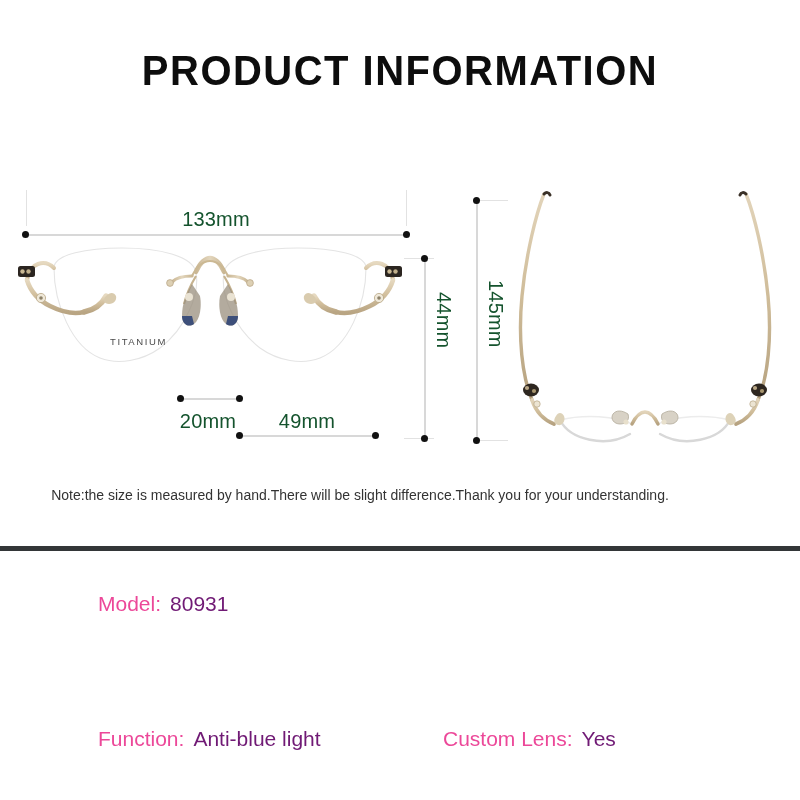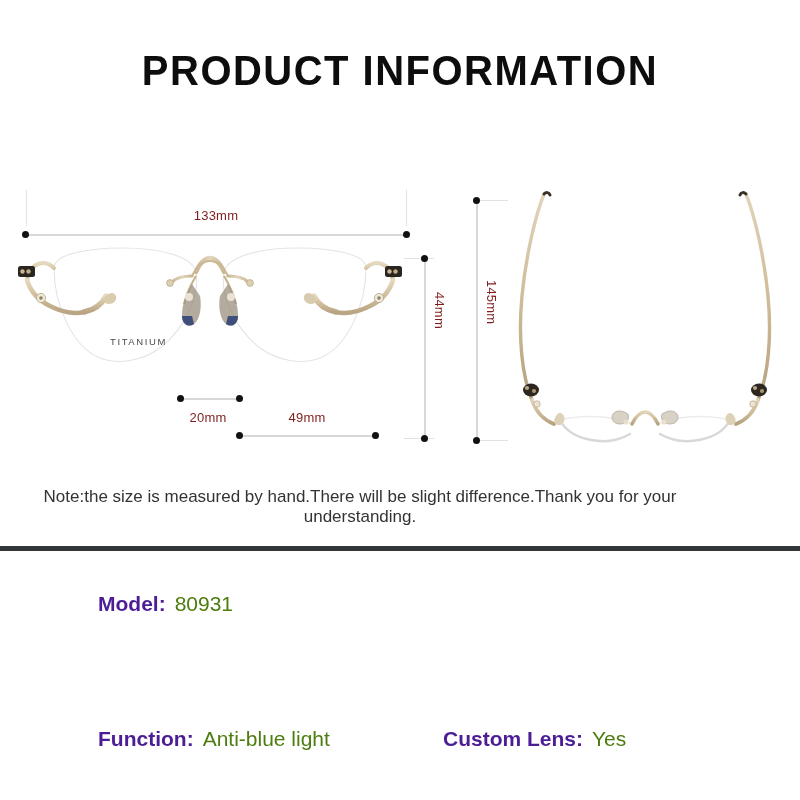--- a/index.html
+++ b/index.html
@@ -70,23 +70,23 @@
     background: #e2e2e2;
   }
   .tick-h {
     position: absolute;
     height: 1px;
     background: #e2e2e2;
   }
   .meas-label {
     position: absolute;
     font-family: "Liberation Sans", sans-serif;
-    font-size: 13px;
+    font-size: 20px;
     font-weight: 400;
-    color: #7f1d1d;
+    color: #14532d;
     white-space: nowrap;
     letter-spacing: 0.2px;
   }
   .meas-label.vertical {
     writing-mode: vertical-rl;
     text-orientation: mixed;
   }
 
   
   .glasses-front {
@@ -104,21 +104,21 @@
     height: 265px;
   }
 
   
   .note {
     position: absolute;
     top: 487px;
     left: 0;
     width: 720px;
     text-align: center;
-    font-size: 17px;
+    font-size: 14px;
     color: #333333;
     font-family: "Liberation Sans", sans-serif;
   }
 
   
   .divider {
     position: absolute;
     top: 546px;
     left: 0;
     width: 800px;
@@ -148,28 +148,28 @@
     position: absolute;
     display: flex;
     align-items: baseline;
     white-space: nowrap;
   }
   .spec-cell.c0 { left: 98px; }
   .spec-cell.c1 { left: 443px; }
 
   .spec-label {
     font-size: 21px;
-    font-weight: 700;
-    color: #4c1d95;
+    font-weight: 400;
+    color: #ec4899;
     font-family: "Liberation Sans", sans-serif;
   }
   .spec-value {
     font-size: 21px;
     font-weight: 400;
-    color: #4d7c0f;
+    color: #701a75;
     margin-left: 9px;
     font-family: "Liberation Sans", sans-serif;
   }
 </style>
 </head>
 <body>
 
 <div class="page-title">PRODUCT INFORMATION</div>
 
 <div class="diagram-area">

